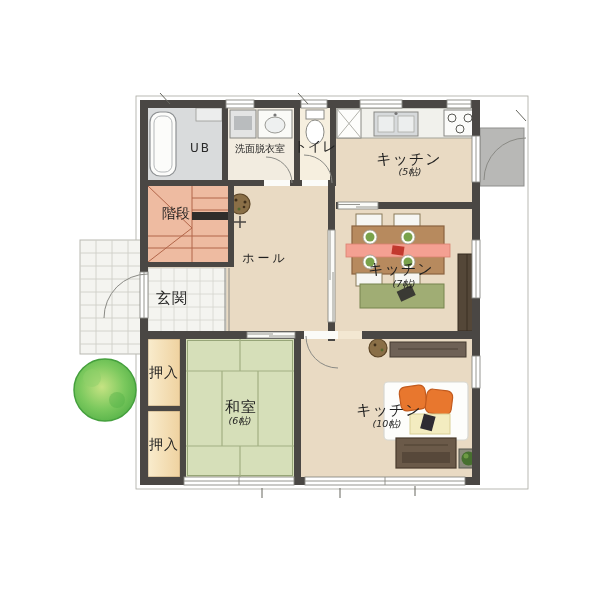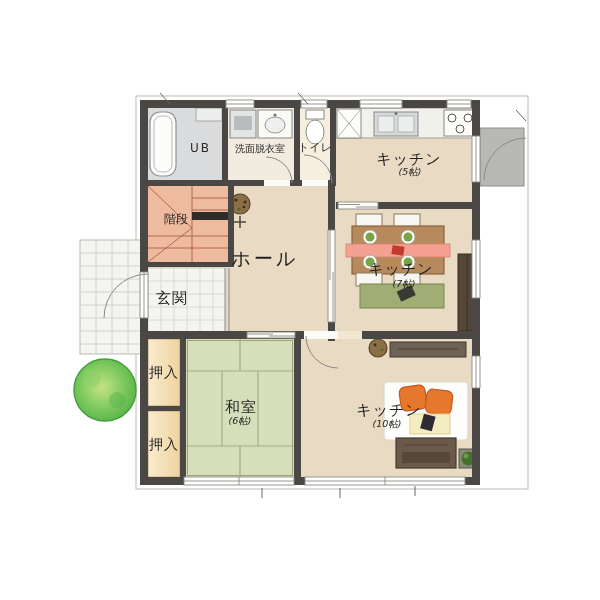--- a/index.html
+++ b/index.html
@@ -3,24 +3,24 @@
 <meta charset="utf-8">
 <style>
   html,body{margin:0;padding:0;background:#ffffff;}
   #stage{position:relative;width:600px;height:600px;background:#ffffff;overflow:hidden;
          font-family:"DejaVu Sans","Liberation Sans",sans-serif;}
   #plan-svg{position:absolute;left:0;top:0;}
   .lbl{position:absolute;transform:translate(-50%,-50%);white-space:nowrap;
        color:#1f1f1f;line-height:1;user-select:none;}
   .lbl.big{font-size:15px;letter-spacing:1px;}
   .lbl.size{font-size:9.5px;letter-spacing:0;font-style:italic;}
-  .lbl.hall{font-size:19px;letter-spacing:3px;}
+  .lbl.hall{font-size:12px;letter-spacing:3px;}
   .lbl.small{font-size:14px;letter-spacing:1px;}
-  .lbl.tiny{font-size:12px;margin-top:6px;}
-  .lbl.toilet{font-size:11px;letter-spacing:0;font-family:Liberation Serif, serif;}
+  .lbl.tiny{font-size:14px;}
+  .lbl.toilet{font-size:14px;letter-spacing:0;font-family:Liberation Serif, serif;}
   .lbl.ub{font-size:12px;letter-spacing:2px;color:#2a2a2a;padding-left:29px;}
 </style>
 </head>
 <body>
 
 <div id="stage">
 
 <svg id="plan-svg" width="600" height="600" viewBox="0 0 600 600">
 
   <defs>

